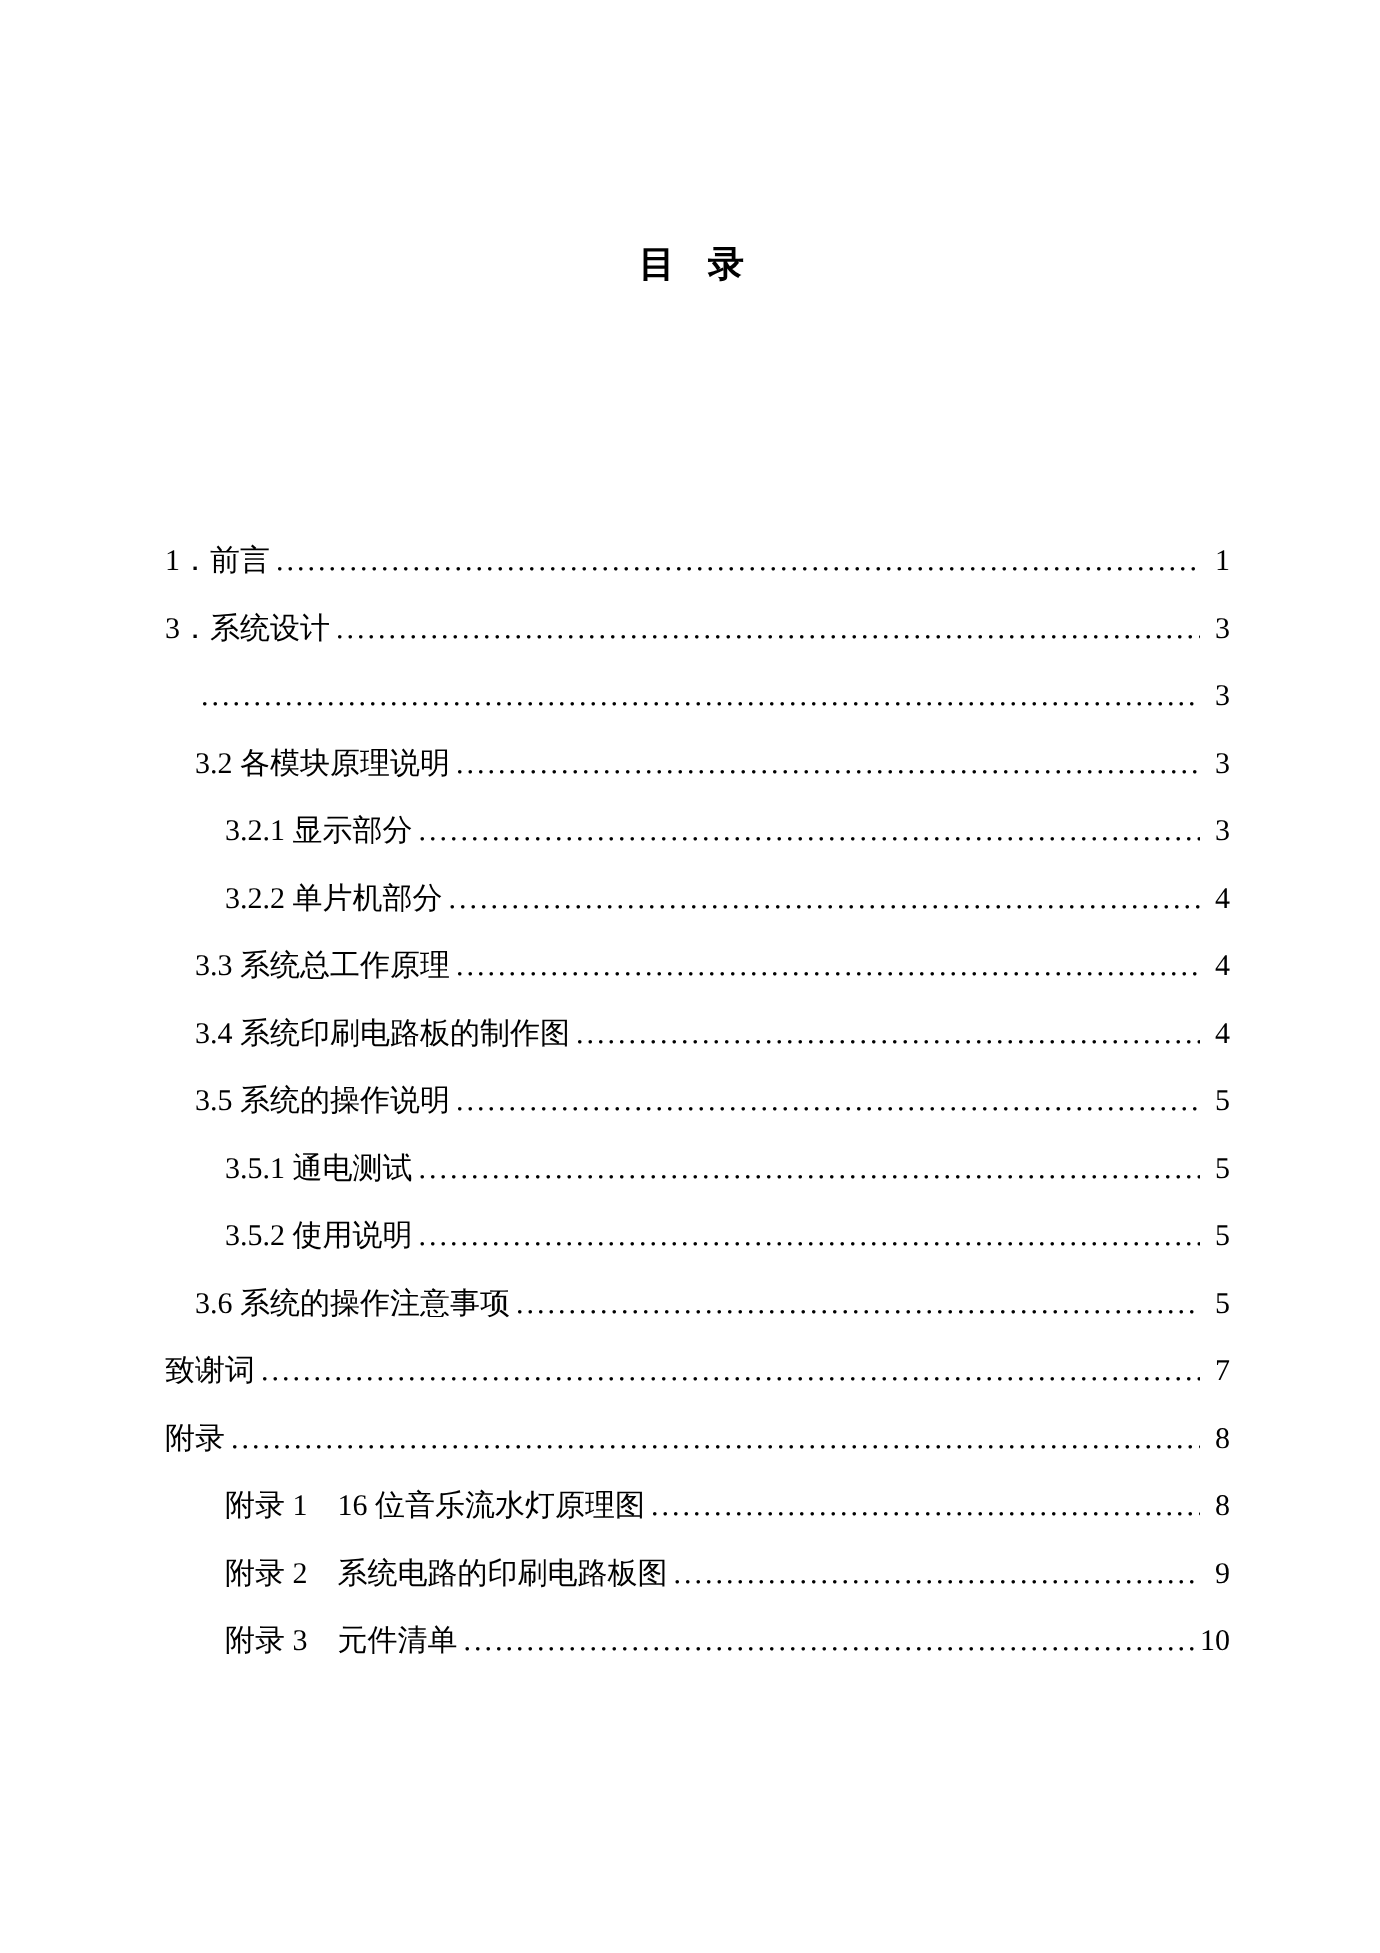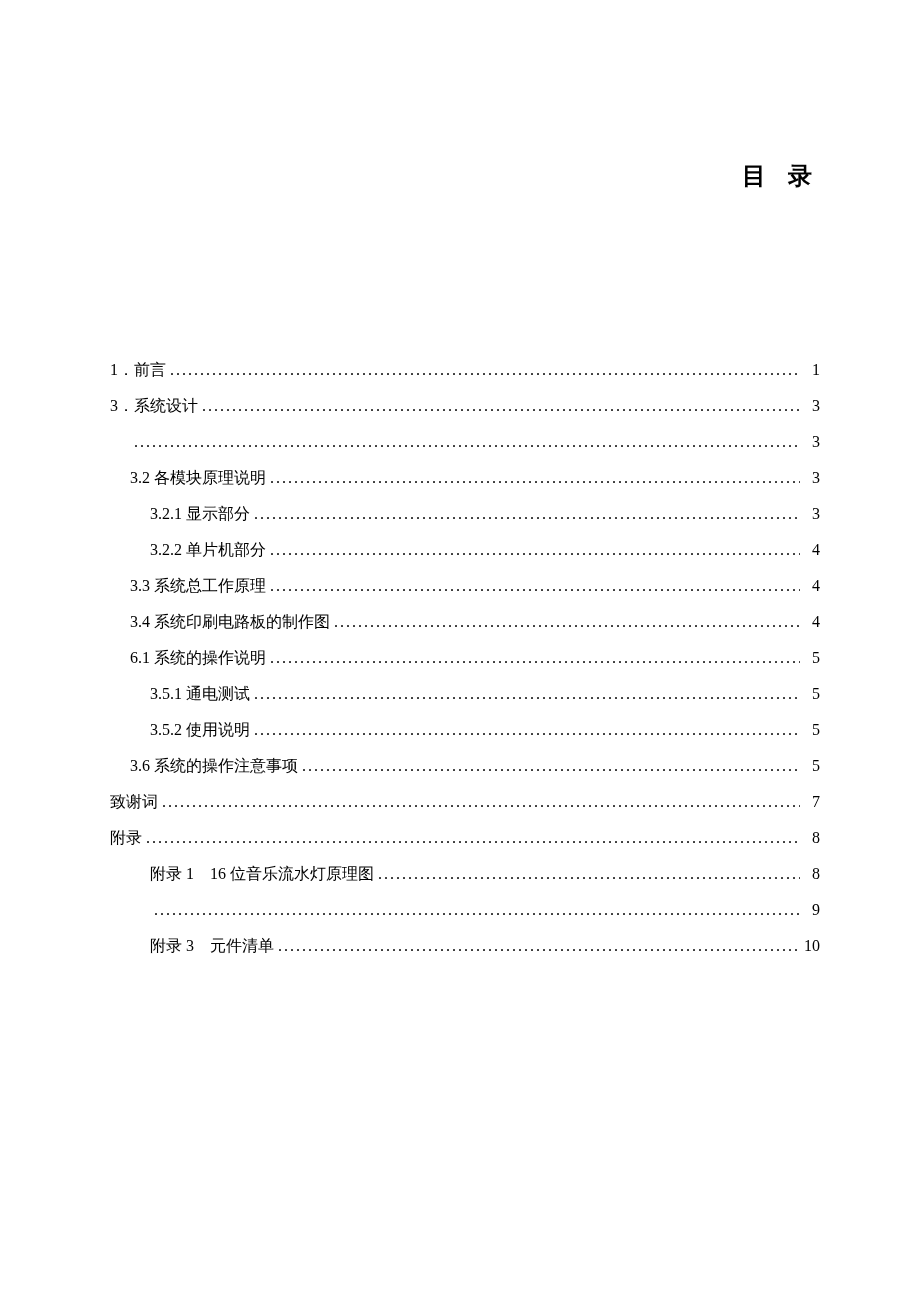--- a/index.html
+++ b/index.html
@@ -9,30 +9,30 @@
     }
     body {
       width: 920px;
       height: 1302px;
       background: #ffffff;
       font-family: "SimSun", "宋体", serif;
       color: #000000;
       padding: 160px 100px 100px 110px;
     }
     .title {
-      text-align: right;
+      text-align: center;
       font-size: 24px;
       font-weight: bold;
       letter-spacing: 8px;
       margin-bottom: 160px;
     }
     .toc-entry {
       display: flex;
       align-items: baseline;
-      font-size: 16px;
+      font-size: 20px;
       line-height: 2.25;
       white-space: nowrap;
     }
     .toc-label {
       flex-shrink: 0;
     }
     .toc-dots {
       flex: 1;
       overflow: hidden;
       letter-spacing: 2px;
@@ -89,21 +89,21 @@
       <span class="toc-label">3.3 系统总工作原理</span>
       <span class="toc-dots"></span>
       <span class="toc-page">4</span>
     </div>
     <div class="toc-entry indent-1">
       <span class="toc-label">3.4 系统印刷电路板的制作图</span>
       <span class="toc-dots"></span>
       <span class="toc-page">4</span>
     </div>
     <div class="toc-entry indent-1">
-      <span class="toc-label">6.1 系统的操作说明</span>
+      <span class="toc-label">3.5 系统的操作说明</span>
       <span class="toc-dots"></span>
       <span class="toc-page">5</span>
     </div>
     <div class="toc-entry indent-2">
       <span class="toc-label">3.5.1 通电测试</span>
       <span class="toc-dots"></span>
       <span class="toc-page">5</span>
     </div>
     <div class="toc-entry indent-2">
       <span class="toc-label">3.5.2 使用说明</span>
@@ -124,20 +124,21 @@
       <span class="toc-label">附录</span>
       <span class="toc-dots"></span>
       <span class="toc-page">8</span>
     </div>
     <div class="toc-entry indent-2">
       <span class="toc-label">附录 1　16 位音乐流水灯原理图</span>
       <span class="toc-dots"></span>
       <span class="toc-page">8</span>
     </div>
     <div class="toc-entry indent-2">
+      <span class="toc-label">附录 2　系统电路的印刷电路板图</span>
       <span class="toc-dots"></span>
       <span class="toc-page">9</span>
     </div>
     <div class="toc-entry indent-2">
       <span class="toc-label">附录 3　元件清单</span>
       <span class="toc-dots"></span>
       <span class="toc-page">10</span>
     </div>
   </div>
 

